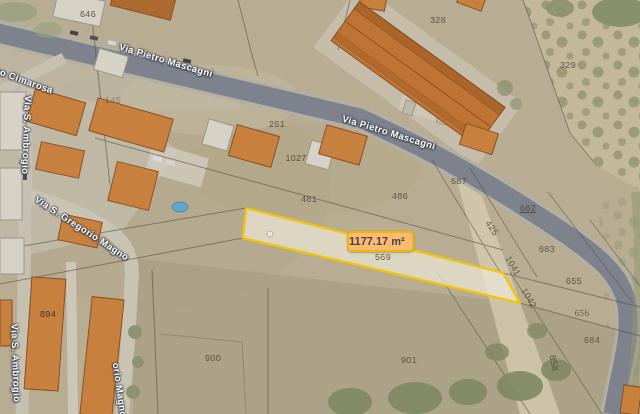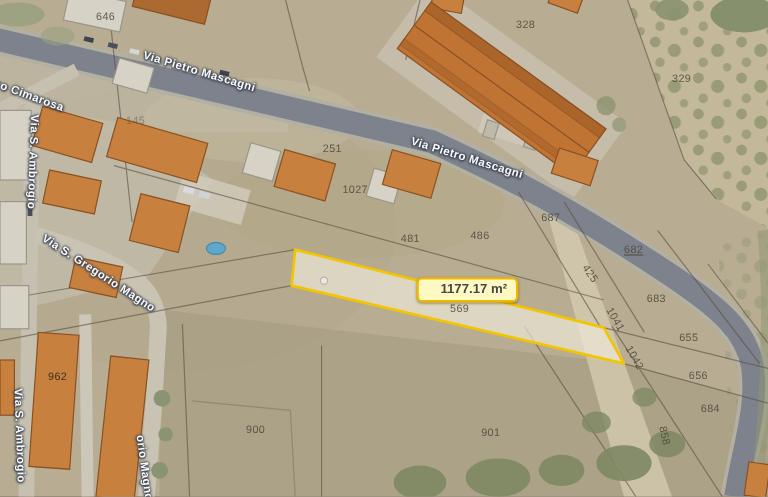--- a/index.html
+++ b/index.html
@@ -13,22 +13,22 @@
   .street{
     font-size:9.5px;font-weight:bold;color:#fbfbfb;letter-spacing:.4px;
     text-shadow:0 0 2px #3a4150,0 0 2px #3a4150,0 1px 2px #3a4150,1px 0 2px #3a4150;
   }
   .parcel{
     font-size:9px;color:#4e483c;opacity:.85;letter-spacing:.3px;
   }
   .parcel.faint{opacity:.45;}
   .parcel.onbuilding{color:#33291c;opacity:.9;}
   .area-badge{
-    position:absolute;left:347px;top:231px;padding:2px 7px 3px 18px;
-    background:#fef9c3;border:2px solid #edb800;border-radius:5px;
+    position:absolute;left:347px;top:231px;padding:2px 7px 3px 0;
+    background:#fdba74;border:2px solid #edb800;border-radius:5px;
     font-size:11px;font-weight:bold;color:#474747;
     box-shadow:0 1px 2px rgba(60,50,0,.35);
   }
 </style>
 </head>
 <body>
 
 <div class="map">
 
 <svg width="640" height="414" viewBox="0 0 640 414">
@@ -181,32 +181,32 @@
 <div class="lbl street" style="left:16px;top:363px;transform:translate(-50%,-50%) rotate(88deg);">Via S. Ambrogio</div>
 <div class="lbl street" style="left:82px;top:228px;transform:translate(-50%,-50%) rotate(33deg);">Via S. Gregorio Magno</div>
 <div class="lbl street" style="left:120px;top:390px;transform:translate(-50%,-50%) rotate(82deg);">orio Magno</div>
 
 <div class="lbl parcel" style="left:48px;top:14px;margin-left:40px;">646</div>
 <div class="lbl parcel" style="left:438px;top:20px;">328</div>
 <div class="lbl parcel" style="left:568px;top:65px;text-align:right;">329</div>
 <div class="lbl parcel faint" style="left:113px;top:100px;">145</div>
 <div class="lbl parcel" style="left:277px;top:124px;">251</div>
 <div class="lbl parcel" style="left:296px;top:158px;">1027</div>
-<div class="lbl parcel" style="left:309px;top:199px;margin-left:33px;">481</div>
+<div class="lbl parcel" style="left:309px;top:199px;">481</div>
 <div class="lbl parcel" style="left:400px;top:196px;">486</div>
 <div class="lbl parcel" style="left:459px;top:181px;">687</div>
 <div class="lbl parcel" style="left:528px;top:208px;text-decoration:underline;">682</div>
 <div class="lbl parcel" style="left:492px;top:228px;transform:translate(-50%,-50%) rotate(55deg);">425</div>
 <div class="lbl parcel" style="left:547px;top:249px;">683</div>
 <div class="lbl parcel" style="left:513px;top:266px;transform:translate(-50%,-50%) rotate(60deg);">1041</div>
 <div class="lbl parcel" style="left:574px;top:281px;">655</div>
 <div class="lbl parcel" style="left:529px;top:298px;transform:translate(-50%,-50%) rotate(60deg);">1042</div>
-<div class="lbl parcel" style="left:582px;top:313px;">656</div>
+<div class="lbl parcel" style="left:582px;top:313px;font-family:Liberation Serif, serif;">656</div>
 <div class="lbl parcel" style="left:383px;top:257px;">569</div>
-<div class="lbl parcel onbuilding" style="left:48px;top:314px;">962</div>
+<div class="lbl parcel onbuilding" style="left:48px;top:314px;">894</div>
 <div class="lbl parcel" style="left:213px;top:358px;">900</div>
 <div class="lbl parcel" style="left:409px;top:360px;">901</div>
 <div class="lbl parcel" style="left:554px;top:363px;transform:translate(-50%,-50%) rotate(78deg);">858</div>
 <div class="lbl parcel" style="left:592px;top:340px;">684</div>
 
 <div class="area-badge">1177.17 m²</div>
 
 </div>
 
 </body></html>

